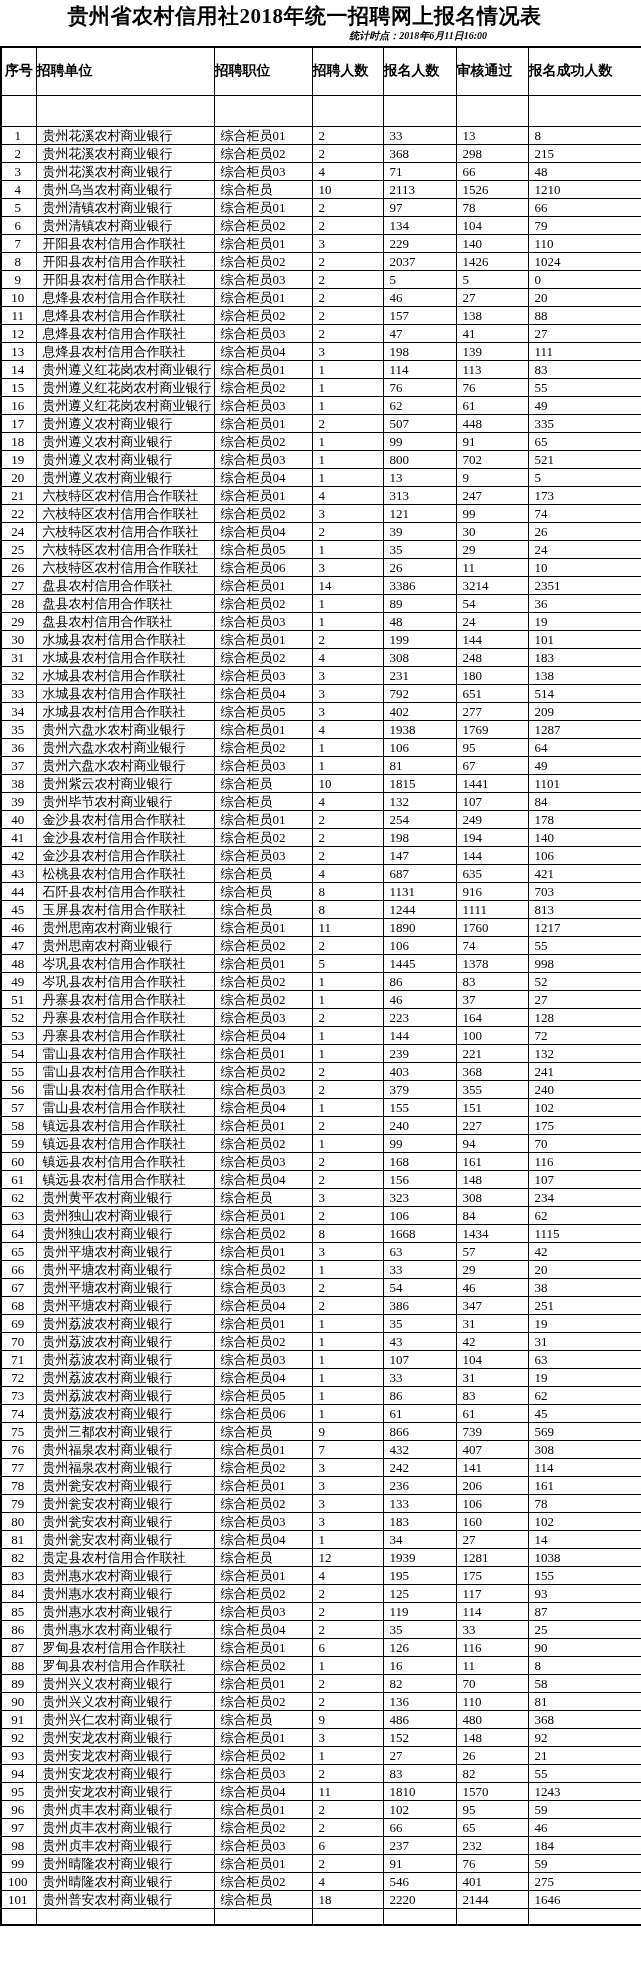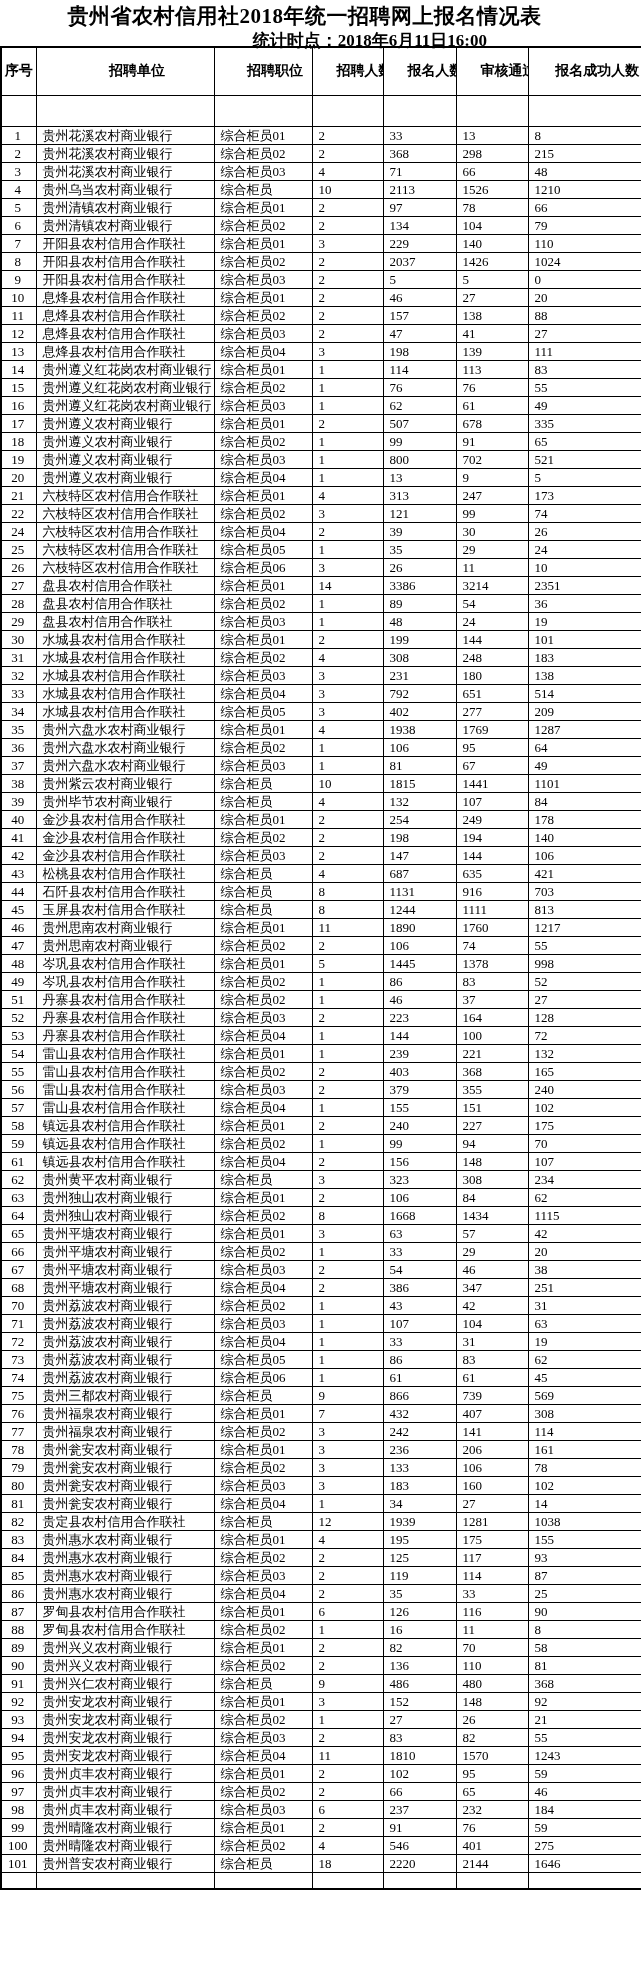--- a/index.html
+++ b/index.html
@@ -14,43 +14,44 @@
   .report-title {
     width: 641px;
     padding-top: 2px; padding-right: 32px;
     text-align: center;
     font-size: 21px; font-weight: bold;
     letter-spacing: 0.5px;
     white-space: nowrap;
   }
   .report-subtitle {
     position: absolute; top: 29px; right: 154px;
-    font-size: 17px; font-weight: bold;
+    font-size: 10px; font-weight: bold;
     white-space: nowrap;
+    font-style: italic;
   }
   table.report {
     position: absolute; top: 46px; left: 0;
     width: 641px;
     border-collapse: collapse; table-layout: fixed;
     border-top: 2px solid #000;
     border-left: 2px solid #000;
     border-bottom: 2px solid #000;
   }
   .report th, .report td {
     border: 1px solid #000;
     overflow: hidden; white-space: nowrap;
     font-weight: normal;
     vertical-align: middle;
   }
   .report th, .report td { border-right: 1px solid #000; }
   .report th:last-child, .report td:last-child { border-right: 0; }
   .report thead th {
     height: 48px;
     font-size: 14px; font-weight: bold;
-    text-align: center; padding-left: 24px;
+    text-align: left; padding-left: 0;
   }
   .report thead th.seq { text-align: center; padding-left: 0; }
   .report tbody td {
     height: 18px; line-height: 17px;
     font-size: 13px;
     padding-left: 6px; padding-right: 2px;
     text-align: left;
   }
   .report tbody td.seq { text-align: center; padding-left: 0; }
   .report tr.spacer-top td { height: 31px; }
@@ -240,21 +241,21 @@
     <td>62</td>
     <td>61</td>
     <td>49</td>
   </tr>
       <tr>
     <td class="seq">17</td>
     <td>贵州遵义农村商业银行</td>
     <td>综合柜员01</td>
     <td>2</td>
     <td>507</td>
-    <td>678</td>
+    <td>448</td>
     <td>335</td>
   </tr>
       <tr>
     <td class="seq">18</td>
     <td>贵州遵义农村商业银行</td>
     <td>综合柜员02</td>
     <td>1</td>
     <td>99</td>
     <td>91</td>
     <td>65</td>
@@ -565,21 +566,21 @@
     <td>221</td>
     <td>132</td>
   </tr>
       <tr>
     <td class="seq">55</td>
     <td>雷山县农村信用合作联社</td>
     <td>综合柜员02</td>
     <td>2</td>
     <td>403</td>
     <td>368</td>
-    <td>165</td>
+    <td>241</td>
   </tr>
       <tr>
     <td class="seq">56</td>
     <td>雷山县农村信用合作联社</td>
     <td>综合柜员03</td>
     <td>2</td>
     <td>379</td>
     <td>355</td>
     <td>240</td>
   </tr>
@@ -602,20 +603,29 @@
     <td>175</td>
   </tr>
       <tr>
     <td class="seq">59</td>
     <td>镇远县农村信用合作联社</td>
     <td>综合柜员02</td>
     <td>1</td>
     <td>99</td>
     <td>94</td>
     <td>70</td>
+  </tr>
+      <tr>
+    <td class="seq">60</td>
+    <td>镇远县农村信用合作联社</td>
+    <td>综合柜员03</td>
+    <td>2</td>
+    <td>168</td>
+    <td>161</td>
+    <td>116</td>
   </tr>
       <tr>
     <td class="seq">61</td>
     <td>镇远县农村信用合作联社</td>
     <td>综合柜员04</td>
     <td>2</td>
     <td>156</td>
     <td>148</td>
     <td>107</td>
   </tr>
@@ -674,20 +684,29 @@
     <td>38</td>
   </tr>
       <tr>
     <td class="seq">68</td>
     <td>贵州平塘农村商业银行</td>
     <td>综合柜员04</td>
     <td>2</td>
     <td>386</td>
     <td>347</td>
     <td>251</td>
+  </tr>
+      <tr>
+    <td class="seq">69</td>
+    <td>贵州荔波农村商业银行</td>
+    <td>综合柜员01</td>
+    <td>1</td>
+    <td>35</td>
+    <td>31</td>
+    <td>19</td>
   </tr>
       <tr>
     <td class="seq">70</td>
     <td>贵州荔波农村商业银行</td>
     <td>综合柜员02</td>
     <td>1</td>
     <td>43</td>
     <td>42</td>
     <td>31</td>
   </tr>

